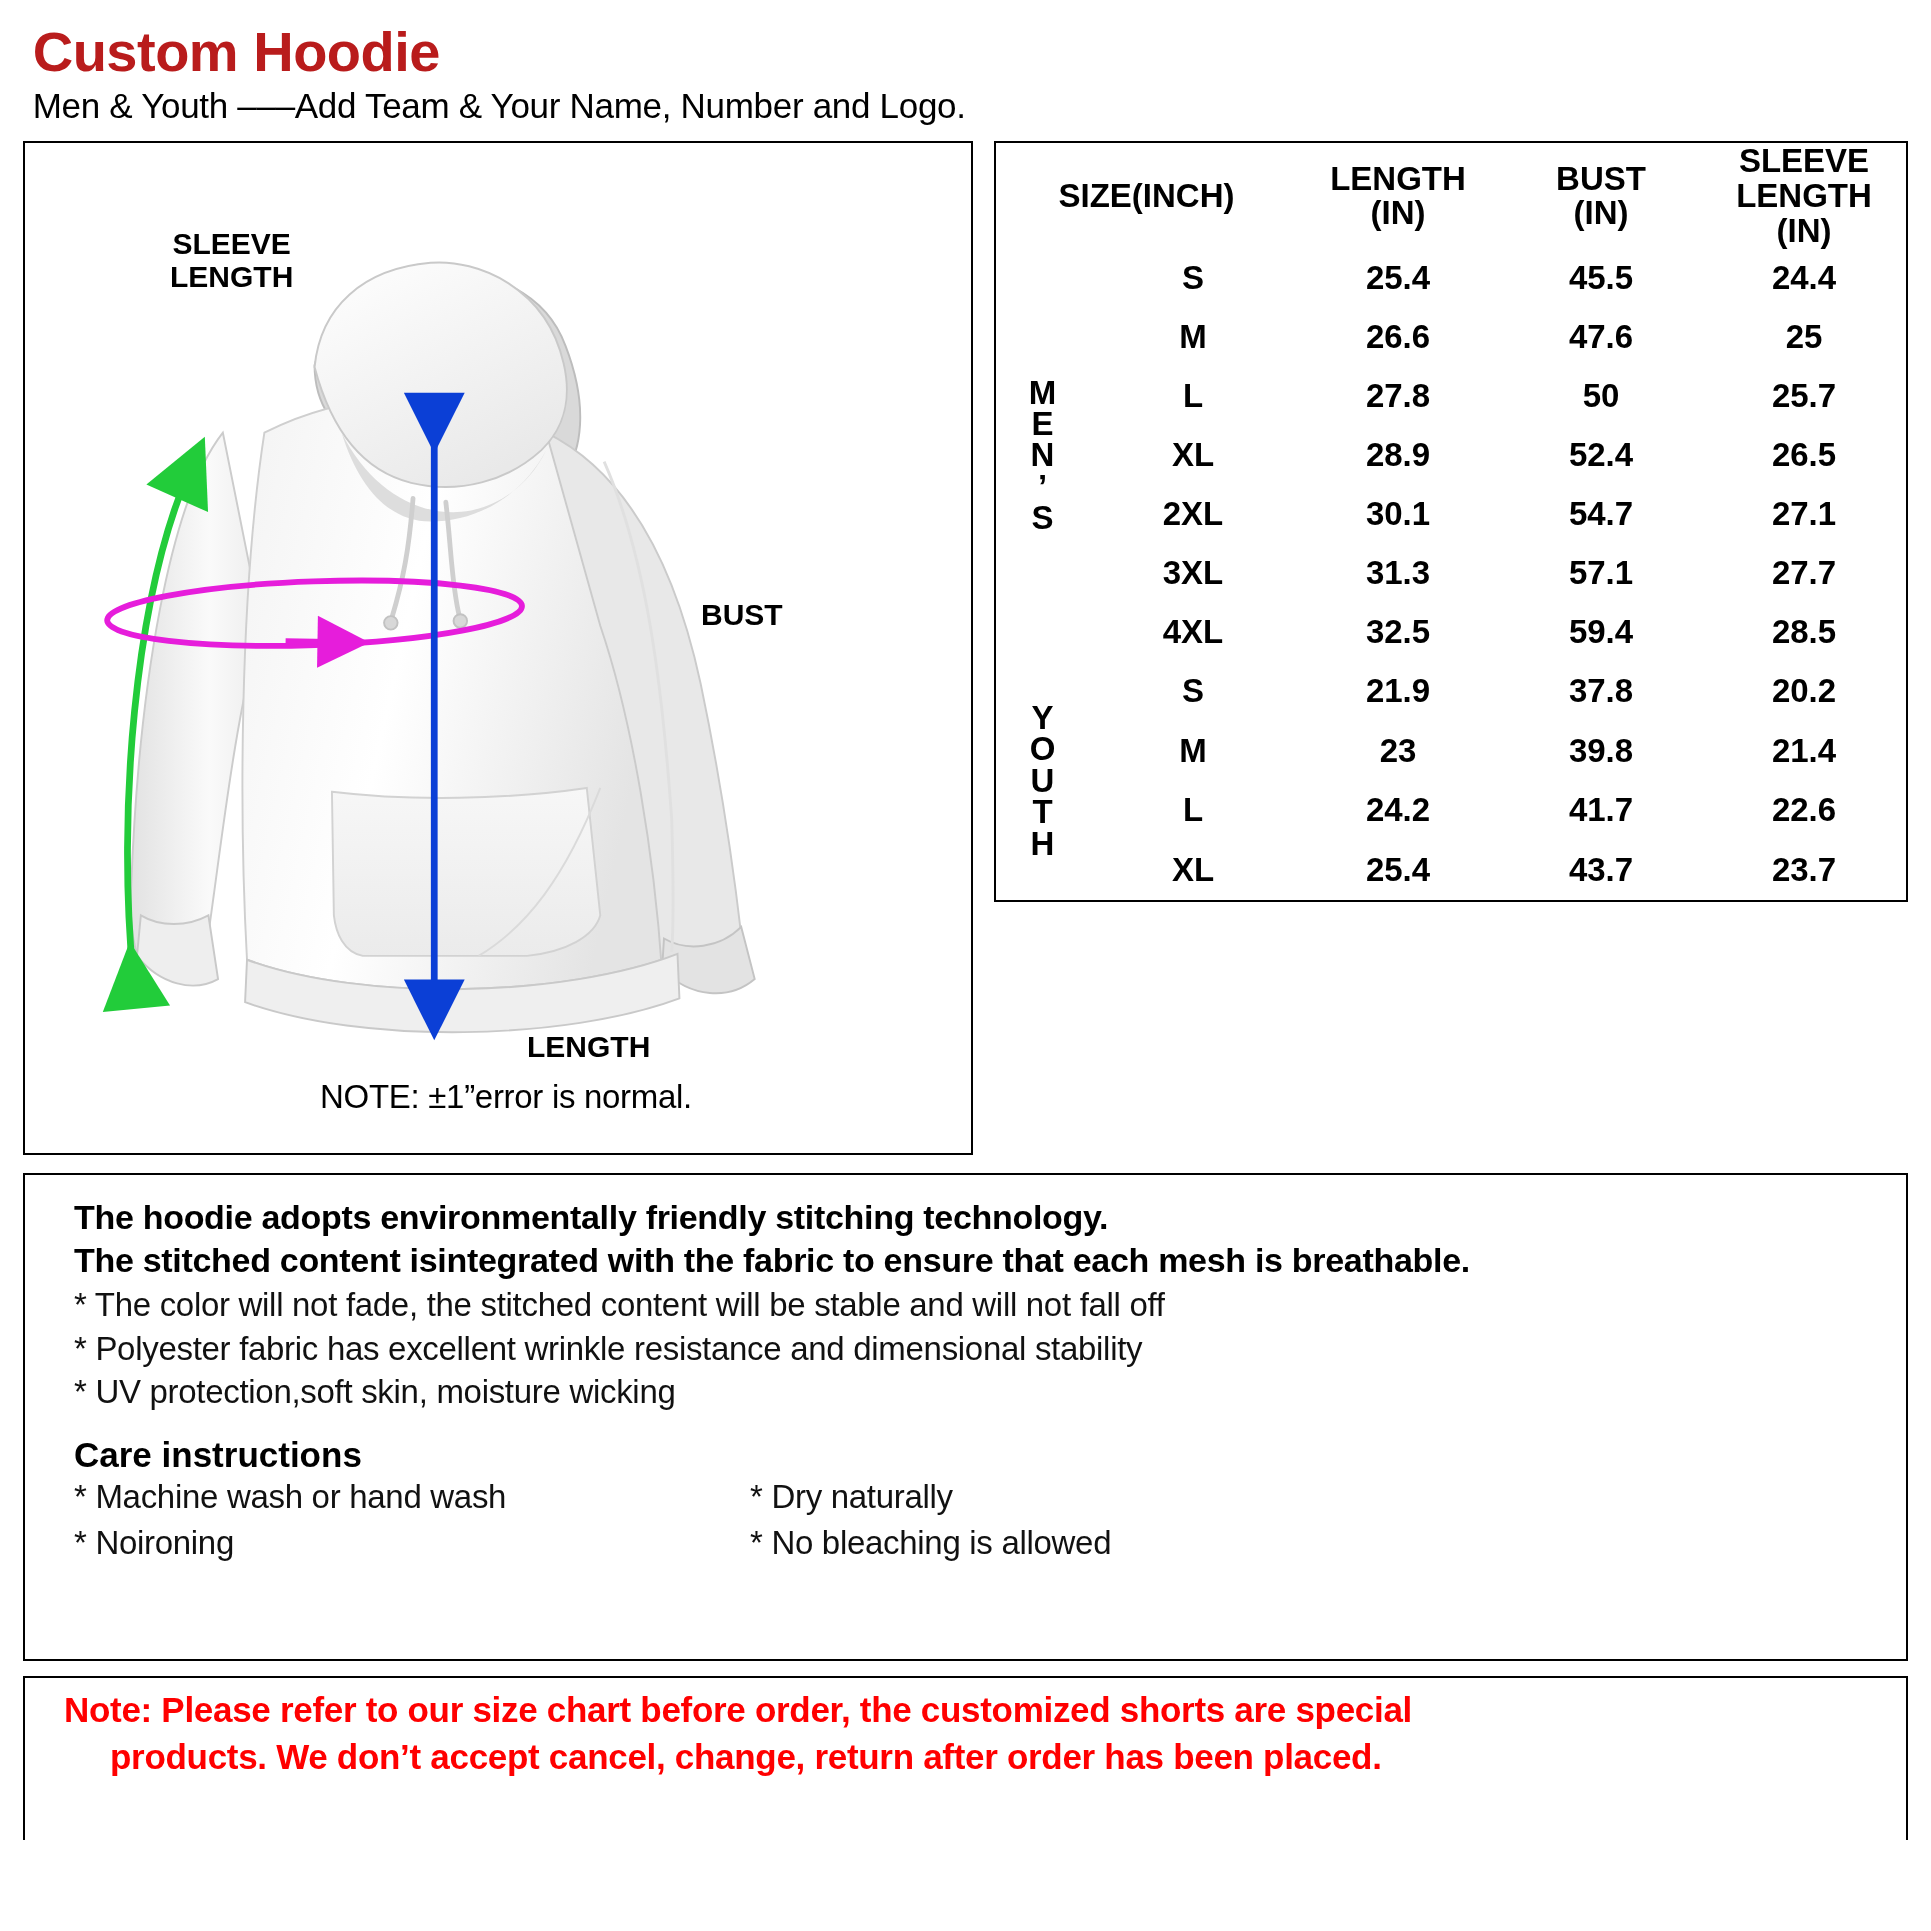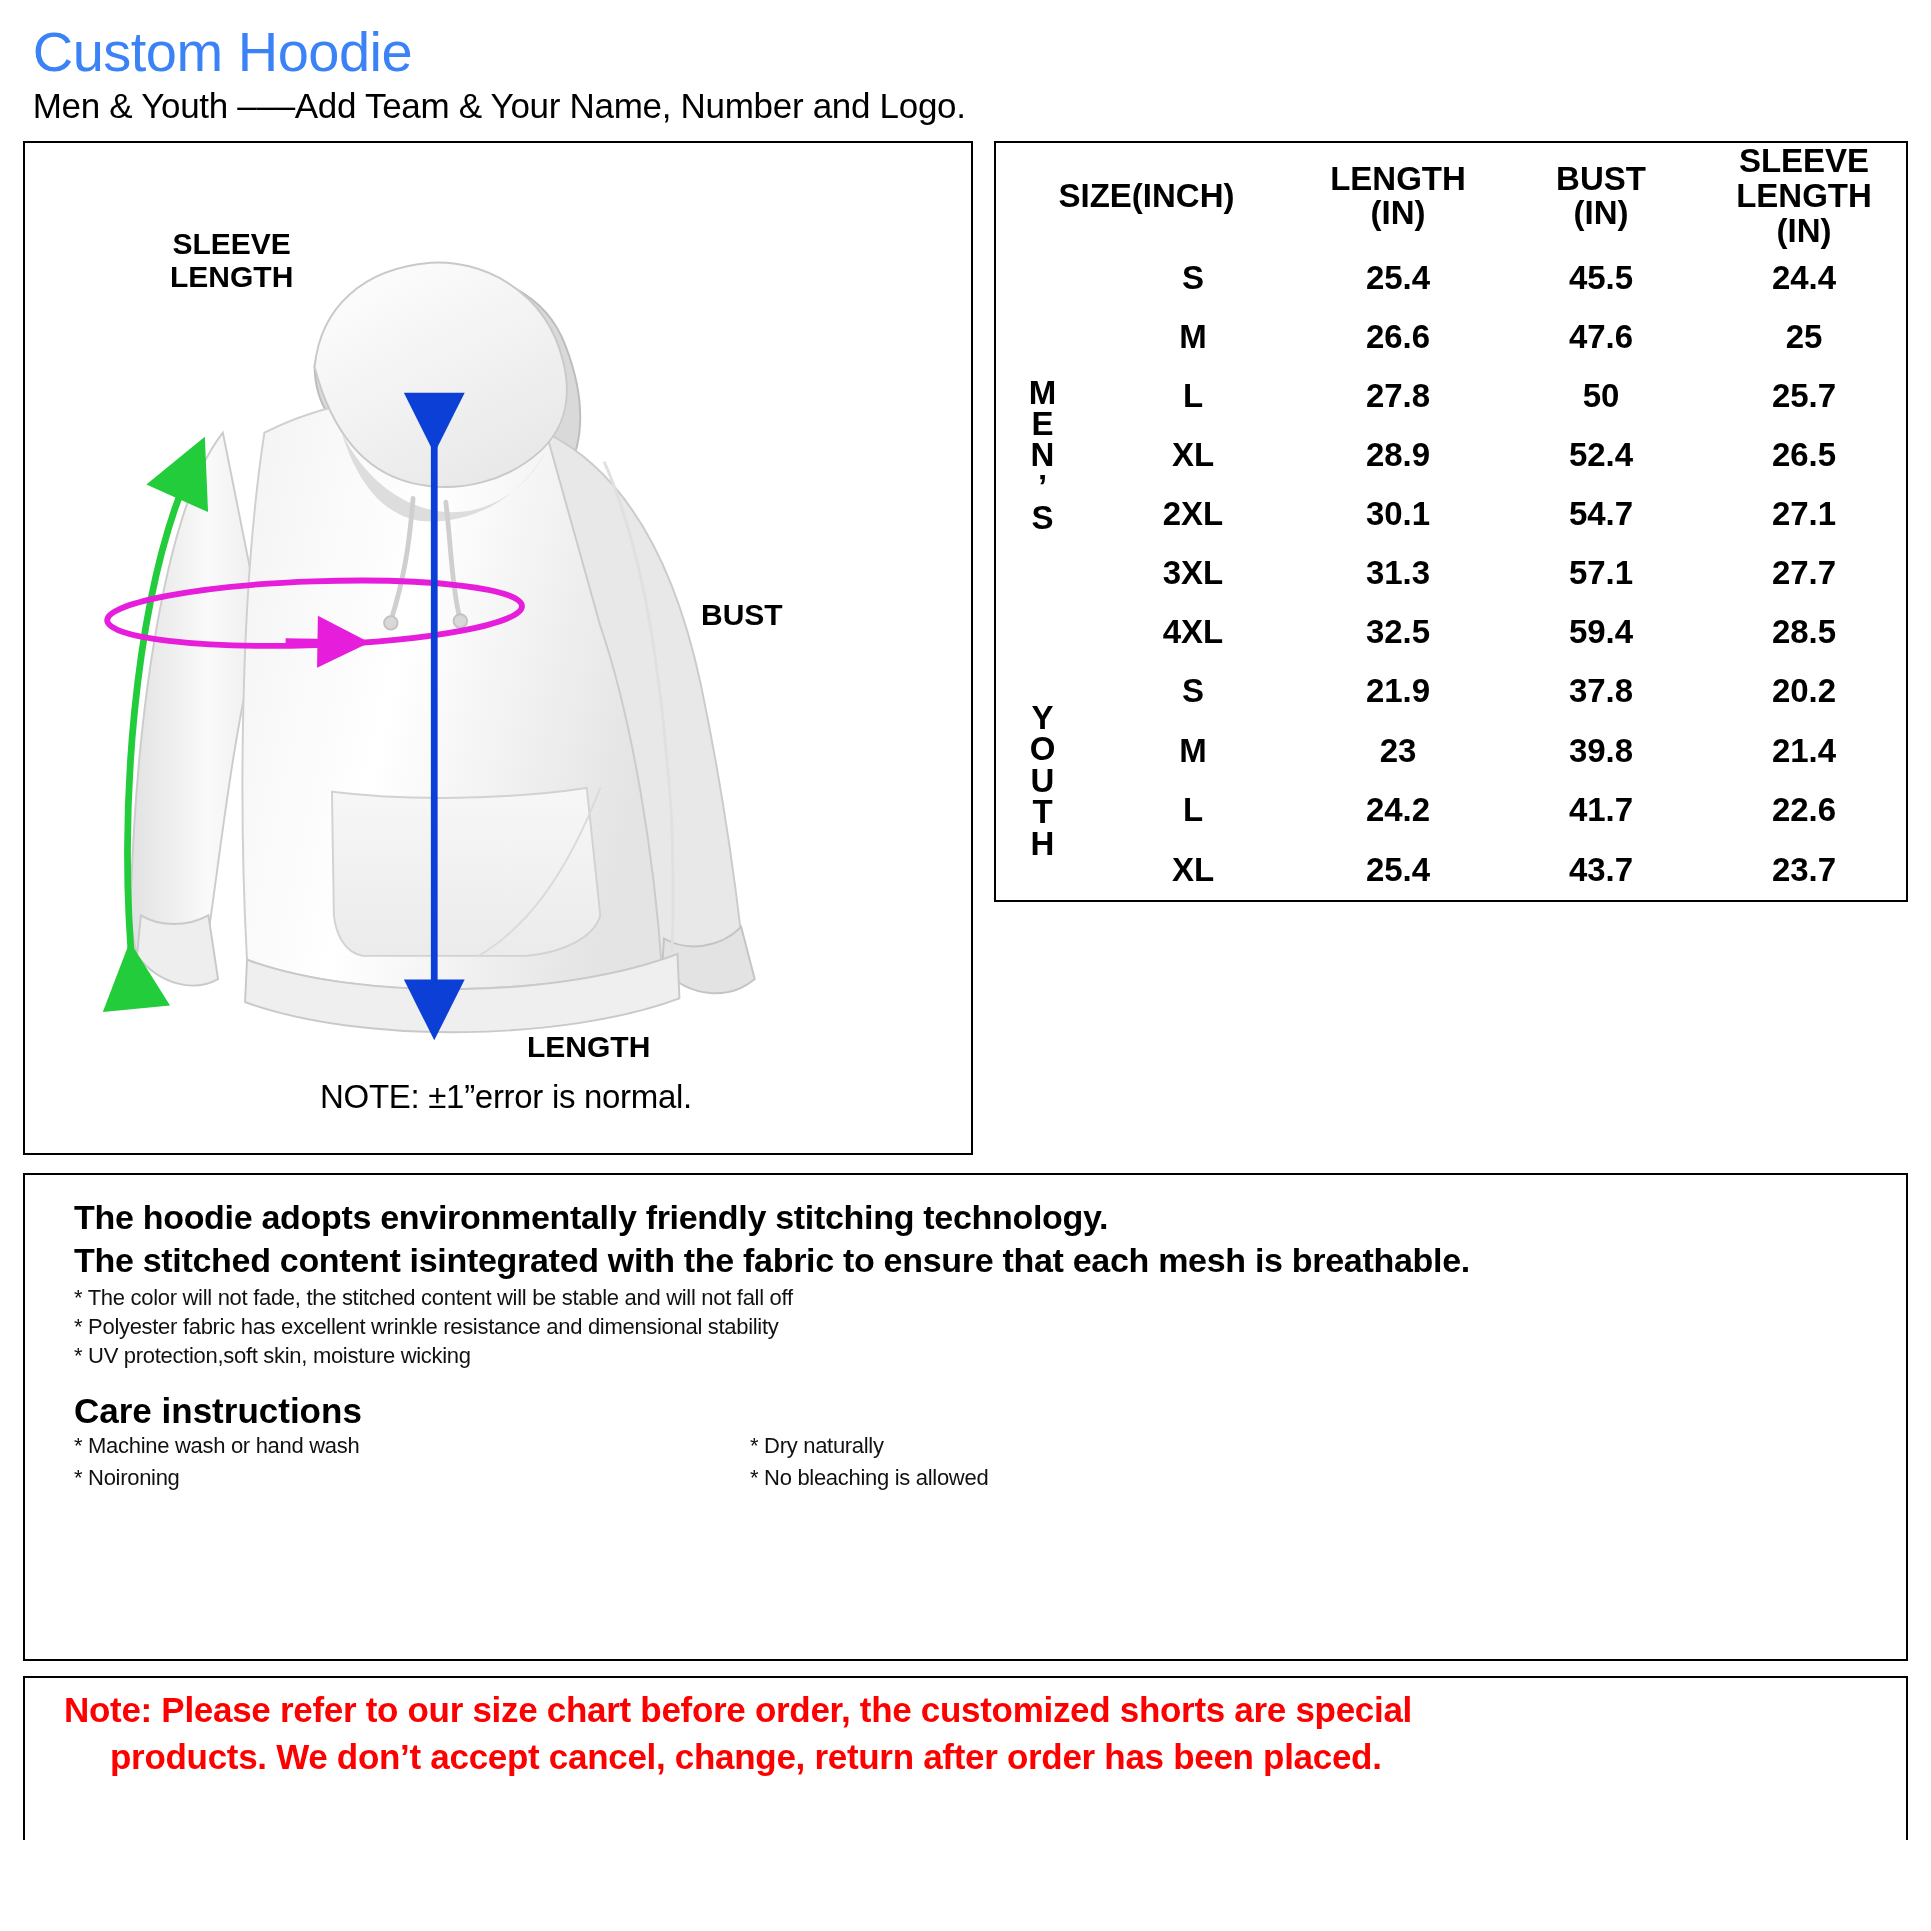--- a/index.html
+++ b/index.html
@@ -12,25 +12,25 @@
   }
   .page {
     width: 1931px; height: 1931px;
     position: relative;
     padding: 17.4px 23px 0 23px;
   }
 
   
   .title {
     font-size: 56px;
-    font-weight: normal;
+    font-weight: bold;
     letter-spacing: -0.5px;
     line-height: 1.05;
     margin: 5.8px 0 3.9px 9.7px;
-    color: #3b82f6;
+    color: #b91c1c;
   }
   .subtitle {
     font-size: 35px;
     margin: 0 0 15.4px 9.7px;
     color: #000;
     letter-spacing: -0.3px;
   }
 
   
   .main-row {
@@ -126,21 +126,21 @@
     height: 488px;
   }
   .desc-strong {
     font-size: 34px;
     font-weight: bold;
     line-height: 1.28;
     color: #000;
     letter-spacing: -0.3px;
   }
   .desc-line {
-    font-size: 22px;
+    font-size: 33px;
     line-height: 1.33;
     color: #111;
     letter-spacing: -0.3px;
   }
   .care-title {
     font-size: 35px;
     font-weight: bold;
     margin-top: 21px;
     color: #000;
   }

